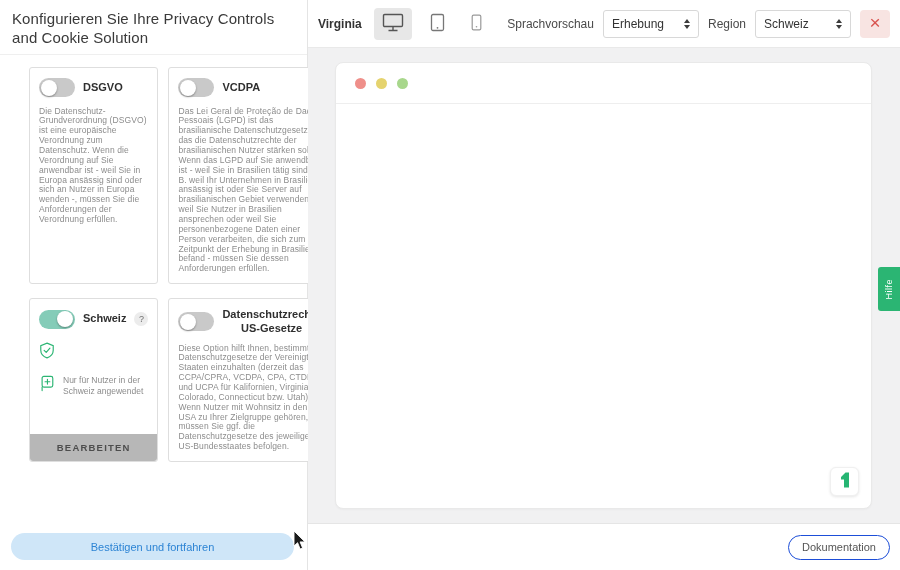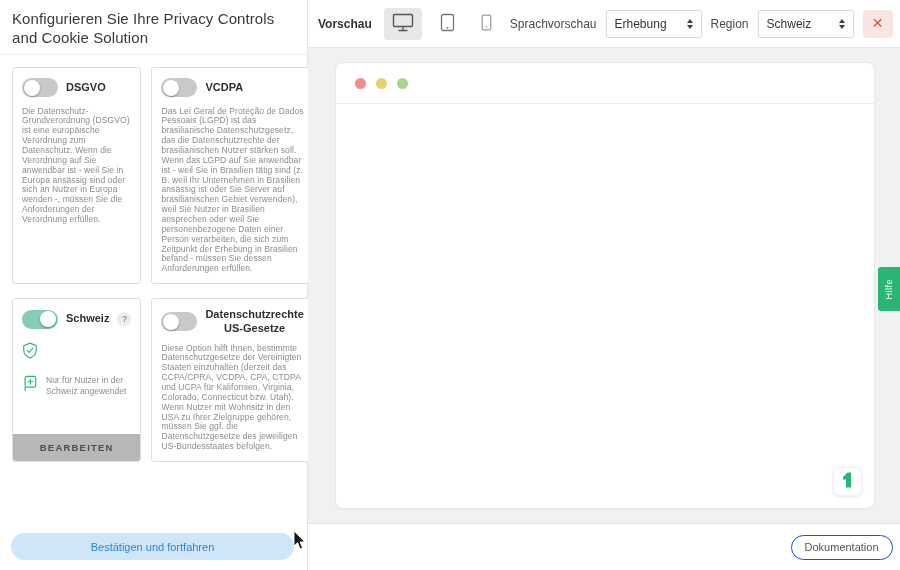--- a/index.html
+++ b/index.html
@@ -5,21 +5,21 @@
   * { margin:0; padding:0; box-sizing:border-box; }
   html,body { width:900px; height:570px; overflow:hidden; background:#fff;
     font-family:"Liberation Sans", sans-serif; }
   .app { position:relative; width:900px; height:472px; display:flex; }
 
   
   .left-panel { position:relative; width:308px; height:570px; background:#fff;
     border-right:1px solid #e4e4e4; flex:0 0 308px; }
   .left-header { padding:10px 12px 6px 12px; background:#fff; border-bottom:1px solid #efefef; }
   .left-title { font-size:15px; line-height:1.25; color:#3a3a3a; font-weight:400; letter-spacing:.1px; }
-  .cards { padding:12px 12px 0 12px; display:grid; grid-template-columns:1fr 1fr; gap:14px 10px; }
+  .cards { padding:12px 12px 0 29px; display:grid; grid-template-columns:1fr 1fr; gap:14px 10px; }
   .card { border:1px solid #dedede; border-radius:3px; background:#fff; padding:9px;
     display:flex; flex-direction:column; }
   .toggle-row { display:flex; align-items:center; gap:8px; min-height:22px; }
   .card-label { font-size:11px; font-weight:700; color:#2f2f2f; line-height:1.25; }
   .card-body { margin-top:8px; font-size:8.5px; line-height:1.16; color:#8c8c8c; letter-spacing:.1px; }
   .toggle { position:relative; width:36px; height:19px; border-radius:10px; background:#c9c9c9;
     flex:0 0 36px; cursor:pointer; }
   .toggle .knob { position:absolute; top:1.5px; left:2px; width:16px; height:16px; border-radius:50%;
     background:#fff; box-shadow:0 1px 2px rgba(0,0,0,.35); }
   .toggle.on { background:var(--toggle-on,#84ccb8); }
@@ -157,21 +157,21 @@
       </div>
 
     </div>
 
     <button class="confirm-btn">Bestätigen und fortfahren</button>
   </div>
 
   <div class="right-panel">
 
     <div class="topbar">
-      <div class="topbar-label">Vorschau</div>
+      <div class="topbar-label">Virginia</div>
 
       <button class="dev-btn selected">
         <span>
           <svg width="22" height="19" viewBox="0 0 22 19" fill="none">
             <rect x="1.5" y="1.5" width="19" height="12" rx="1.2" stroke="#555" stroke-width="1.4"></rect>
             <path d="M11 13.5 V17 M6.5 17.5 H15.5" stroke="#555" stroke-width="1.4"></path>
           </svg>
         </span>
       </button>
       <button class="dev-btn">

